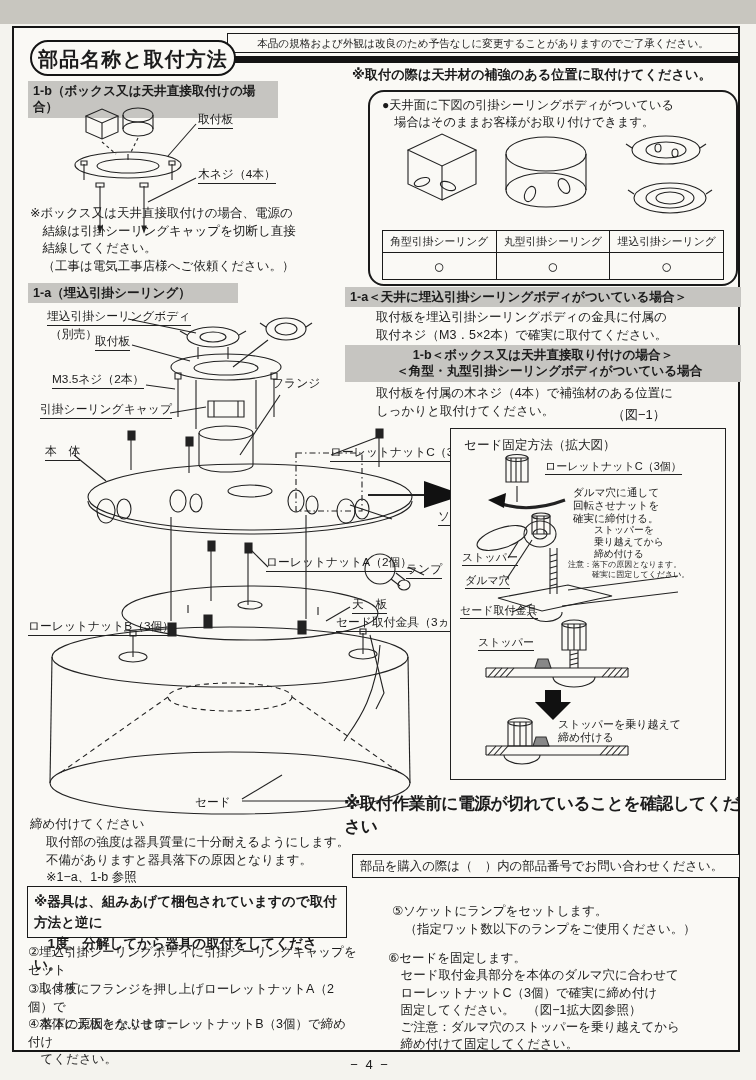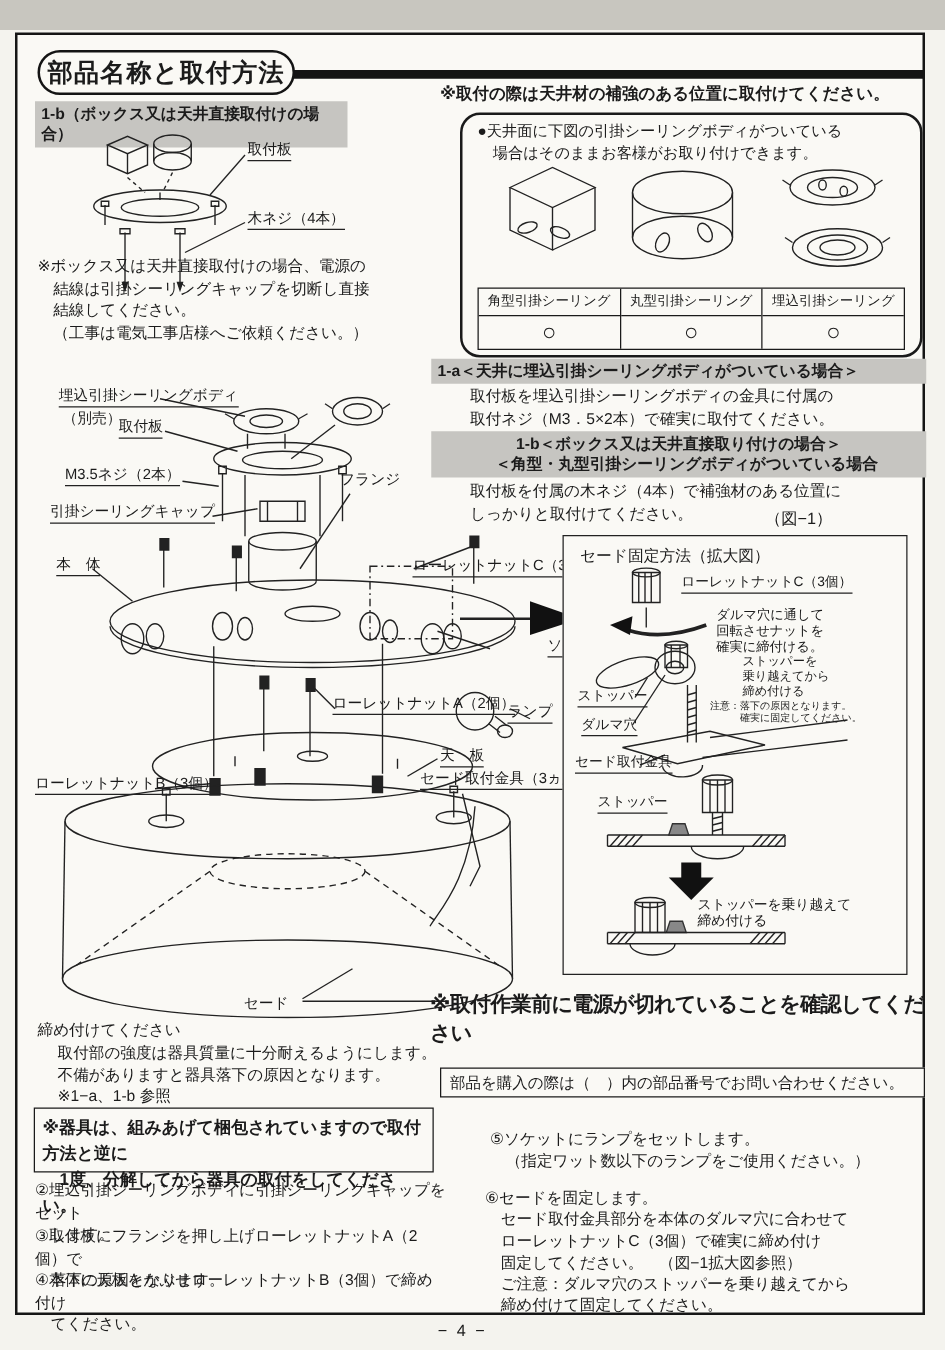--- a/index.html
+++ b/index.html
@@ -43,20 +43,21 @@
   svg *{vector-effect:non-scaling-stroke;}
 </style>
 </head>
 <body>
 
 <div class="stage">
 
   <div class="abs top-strip"></div>
   <div class="abs page-frame"></div>
 
+  <div class="abs notice-box">本品の規格および外観は改良のため予告なしに変更することがありますのでご了承ください。</div>
   <div class="abs thick-rule"></div>
   <div class="abs title-pill">部品名称と取付方法</div>
 
   <div class="abs h-gray" style="left:28px;top:81px;width:250px;">1-b（ボックス又は天井直接取付けの場合）</div>
 
   <svg class="abs" style="left:40px;top:102px;" width="300" height="140" viewBox="0 0 300 140">
     <g stroke="#222" stroke-width="1.1" fill="none">
 
       <polygon points="46,14 62,7 78,14 62,21"></polygon>
       <polyline points="46,14 46,30 62,37 78,30 78,14"></polyline>
@@ -151,20 +152,21 @@
 
   <div class="abs h-gray" style="left:345px;top:287px;width:396px;">1-a＜天井に埋込引掛シーリングボディがついている場合＞</div>
   <div class="abs txt" style="left:376px;top:309px;width:366px;">取付板を埋込引掛シーリングボディの金具に付属の
 取付ネジ（M3．5×2本）で確実に取付てください。</div>
 
   <div class="abs h-gray" style="left:345px;top:345px;width:396px;text-align:center;">1-b＜ボックス又は天井直接取り付けの場合＞
 　＜角型・丸型引掛シーリングボディがついている場合</div>
   <div class="abs txt" style="left:376px;top:385px;width:366px;">取付板を付属の木ネジ（4本）で補強材のある位置に
 しっかりと取付けてください。</div>
 
+  <div class="abs h-gray" style="left:28px;top:283px;width:210px;">1-a（埋込引掛シーリング）</div>
 
   <svg class="abs" style="left:28px;top:305px;" width="440" height="510" viewBox="0 0 440 510">
     <g stroke="#222" stroke-width="1.1" fill="none">
 
       <ellipse cx="185" cy="32" rx="26" ry="10"></ellipse>
       <ellipse cx="185" cy="32" rx="13" ry="5"></ellipse>
       <line x1="159" y1="30" x2="152" y2="26"></line>
         <line x1="211" y1="30" x2="218" y2="26"></line>
 
       <ellipse cx="258" cy="24" rx="20" ry="11"></ellipse>

